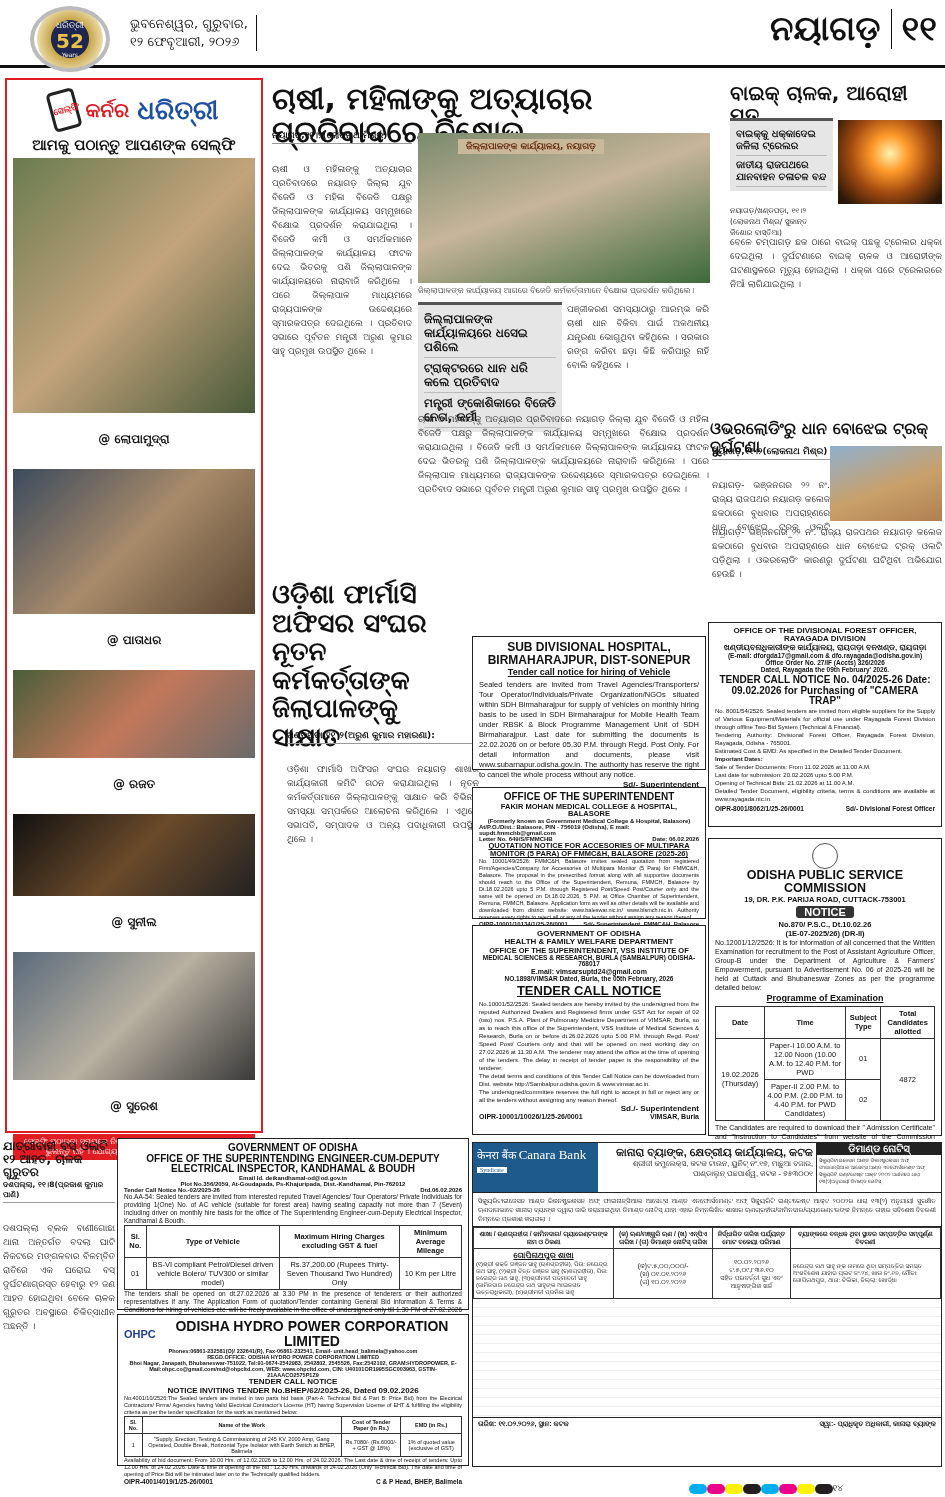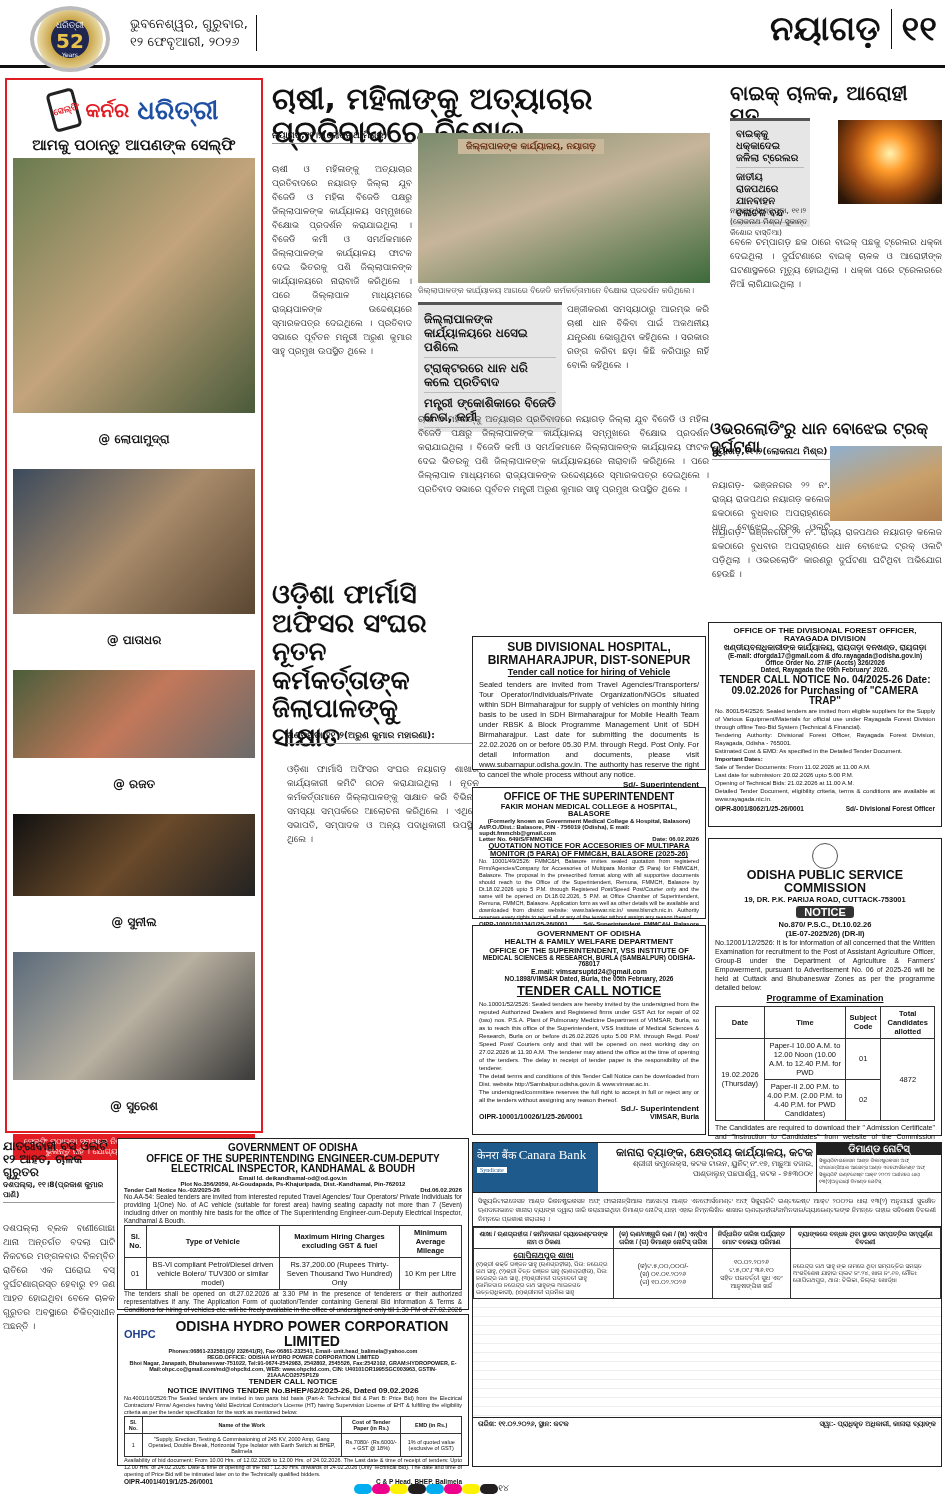--- a/index.html
+++ b/index.html
@@ -27,21 +27,21 @@
 .bullets div{font-size:12px;font-weight:bold;padding:3px 0;border-bottom:1px solid #bbb}
 .img{background:linear-gradient(160deg,#7a8a6c,#c7b59a 45%,#3d6a3a)}
 .fire{background:radial-gradient(circle at 50% 40%,#fff3b0 0,#ff9a2a 25%,#a14a10 55%,#2a1608 90%)}
 .truck{background:linear-gradient(160deg,#8fb0d0,#c9a06a 55%,#b08050)}
 .ad{border:1.5px solid #222;background:#fff;padding:4px 6px;font-family:"Liberation Sans",sans-serif}
 .ad h3{font-family:"Liberation Sans",sans-serif;font-weight:bold;text-align:center;line-height:1.05}
 .ad p{font-size:7.5px;line-height:10px;text-align:justify}
 .ad .sig{font-size:8px;font-weight:bold;text-align:right}
 table{border-collapse:collapse;width:100%}
 td,th{border:1px solid #333;font-size:7.5px;padding:2px;text-align:center;font-family:"Liberation Sans",sans-serif}
-.footer-strip{left:0;top:1480px;width:863px;height:17px;display:flex;justify-content:center;align-items:center;padding:0 20px}
+.footer-strip{left:0;top:1480px;width:863px;height:17px;display:flex;justify-content:flex-end;align-items:center;padding:0 20px}
 .swatch{width:18px;height:10px;border-radius:5px}
 </style>
 </head>
 <body>
 
 <div class="abs masthead">
   <div class="abs logo">
     <span class="t">ଧରିତ୍ରୀ</span>
     <span class="n">52</span>
     <span class="t" style="font-size:6px">Years</span>
@@ -94,21 +94,21 @@
 <div class="abs col-text" style="left:567px;top:302px;width:142px;height:90px;overflow:hidden">ପଞ୍ଜୀକରଣ ସମସ୍ୟାଠାରୁ ଆରମ୍ଭ କରି ଚାଷୀ ଧାନ ବିକିବା ପାଇଁ ଅକଥନୀୟ ଯନ୍ତ୍ରଣା ଭୋଗୁଥିବା କହିଥିଲେ । ସରକାର ରଙ୍ଗ କରିବା ଛଡ଼ା କିଛି କରିପାରୁ ନାହିଁ ବୋଲି କହିଥିଲେ ।</div>
 <div class="abs col-text" style="left:418px;top:412px;width:291px;height:160px;overflow:hidden">ଚାଷୀ ଓ ମହିଳାଙ୍କୁ ଅତ୍ୟାଚାର ପ୍ରତିବାଦରେ ନୟାଗଡ଼ ଜିଲ୍ଲା ଯୁବ ବିଜେଡି ଓ ମହିଳା ବିଜେଡି ପକ୍ଷରୁ ଜିଲ୍ଲାପାଳଙ୍କ କାର୍ଯ୍ୟାଳୟ ସମ୍ମୁଖରେ ବିକ୍ଷୋଭ ପ୍ରଦର୍ଶନ କରାଯାଇଥିଲା । ବିଜେଡି କର୍ମୀ ଓ ସମର୍ଥକମାନେ ଜିଲ୍ଲାପାଳଙ୍କ କାର୍ଯ୍ୟାଳୟ ଫାଟକ ଦେଇ ଭିତରକୁ ପଶି ଜିଲ୍ଲାପାଳଙ୍କ କାର୍ଯ୍ୟାଳୟରେ ନାରାବାଜି କରିଥିଲେ । ପରେ ଜିଲ୍ଲାପାଳ ମାଧ୍ୟମରେ ରାଜ୍ୟପାଳଙ୍କ ଉଦ୍ଦେଶ୍ୟରେ ସ୍ମାରକପତ୍ର ଦେଇଥିଲେ । ପ୍ରତିବାଦ ସଭାରେ ପୂର୍ବତନ ମନ୍ତ୍ରୀ ଅରୁଣ କୁମାର ସାହୁ ପ୍ରମୁଖ ଉପସ୍ଥିତ ଥିଲେ ।</div>
 
 <div class="abs headline" style="left:272px;top:580px;width:190px;font-size:26px">ଓଡ଼ିଶା ଫାର୍ମାସି ଅଫିସର ସଂଘର ନୂତନ କର୍ମକର୍ତ୍ତାଙ୍କ ଜିଲାପାଳଙ୍କୁ ସାକ୍ଷାତ</div>
 <div class="abs" style="left:287px;top:730px;width:192px">
   <div class="byline">ଖଣ୍ଡପଡ଼ା,୧୧।୨(ଅରୁଣ କୁମାର ମହାରଣା):</div>
   <div class="col-text" style="height:390px;overflow:hidden">ଓଡ଼ିଶା ଫାର୍ମାସି ଅଫିସର ସଂଘର ନୟାଗଡ଼ ଶାଖାର କାର୍ଯ୍ୟକାରୀ କମିଟି ଗଠନ କରାଯାଇଥିଲା । ନୂତନ କର୍ମକର୍ତ୍ତାମାନେ ଜିଲ୍ଲାପାଳଙ୍କୁ ସାକ୍ଷାତ କରି ବିଭିନ୍ନ ସମସ୍ୟା ସମ୍ପର୍କରେ ଆଲୋଚନା କରିଥିଲେ । ଏଥିରେ ସଭାପତି, ସମ୍ପାଦକ ଓ ଅନ୍ୟ ପଦାଧିକାରୀ ଉପସ୍ଥିତ ଥିଲେ ।</div>
 </div>
 
 <div class="abs headline" style="left:730px;top:82px;width:210px;font-size:20px">ବାଇକ୍ ଚାଳକ, ଆରୋହୀ ମୃତ</div>
-<div class="abs bullets" style="left:730px;top:118px;width:80px">
+<div class="abs bullets" style="left:730px;top:118px;width:103px">
   <div style="font-size:10px">ବାଇକ୍‌କୁ ଧକ୍କାଦେଇ ଜଳିଲା ଟ୍ରେଲର</div>
   <div style="font-size:10px">ଜାତୀୟ ରାଜପଥରେ ଯାନବାହନ ଚଳାଚଳ ବନ୍ଦ</div>
 </div>
 <div class="abs fire" style="left:838px;top:120px;width:104px;height:84px"></div>
 <div class="abs" style="left:730px;top:205px;width:100px;font-size:7.5px;line-height:11px">ନୟାଗଡ଼/ଖଣ୍ଡପଡ଼ା, ୧୧।୨ (ଲୋକନାଥ ମିଶ୍ର/ ସୁକାନ୍ତ କିଶୋର ବାସ୍ତିଆ)</div>
 <div class="abs col-text" style="left:730px;top:235px;width:212px;height:160px;overflow:hidden">ବେଳେ ଚମ୍ପାଗଡ଼ ଛକ ଠାରେ ବାଇକ୍ ପଛକୁ ଟ୍ରେଲର ଧକ୍କା ଦେଇଥିଲା । ଦୁର୍ଘଟଣାରେ ବାଇକ୍ ଚାଳକ ଓ ଆରୋହୀଙ୍କ ଘଟଣାସ୍ଥଳରେ ମୃତ୍ୟୁ ହୋଇଥିଲା । ଧକ୍କା ପରେ ଟ୍ରେଲରରେ ନିଆଁ ଲାଗିଯାଇଥିଲା ।</div>
 
 <div class="abs headline" style="left:710px;top:420px;width:232px;font-size:16px">ଓଭରଲୋଡିଂରୁ ଧାନ ବୋଝେଇ ଟ୍ରକ୍ ଦୁର୍ଘଟଣା</div>
 <div class="abs" style="left:712px;top:446px;width:118px">
   <div class="byline">ନୟାଗଡ଼,୧୧।୨(ଲୋକନାଥ ମିଶ୍ର)</div>
@@ -190,21 +190,21 @@
   <div style="text-align:center;margin:2px 0"><span style="background:#333;color:#fff;font-weight:bold;font-size:11px;padding:0 8px;border-radius:3px">NOTICE</span></div>
   <div style="font-size:7.5px;text-align:center;font-weight:bold">No.870/ P.S.C., Dt.10.02.26</div>
   <div style="font-size:7.5px;text-align:center;font-weight:bold">(1E-07-2025/26) (DR-II)</div>
   <p style="font-size:7px;line-height:9px">No.12001/12/2526: It is for information of all concerned that the Written Examination for recruitment to the Post of Assistant Agriculture Officer, Group-B under the Department of Agriculture &amp; Farmers' Empowerment, pursuant to Advertisement No. 06 of 2025-26 will be held at Cuttack and Bhubaneswar Zones as per the programme detailed below:</p>
   <h3 style="font-size:9px;text-decoration:underline;margin:2px 0">Programme of Examination</h3>
   <table>
     <tbody>
         <tr>
       <th>Date</th>
       <th>Time</th>
-      <th>Subject Code</th>
+      <th>Subject Type</th>
       <th>Total Candidates allotted</th>
     </tr>
     <tr>
       <td rowspan="2">19.02.2026 (Thursday)</td>
       <td>Paper-I 10.00 A.M. to 12.00 Noon (10.00 A.M. to 12.40 P.M. for PWD</td>
       <td>01</td>
       <td rowspan="2">4872</td>
     </tr>
     <tr>
       <td>Paper-II 2.00 P.M. to 4.00 P.M. (2.00 P.M. to 4.40 P.M. for PWD Candidates)</td>

